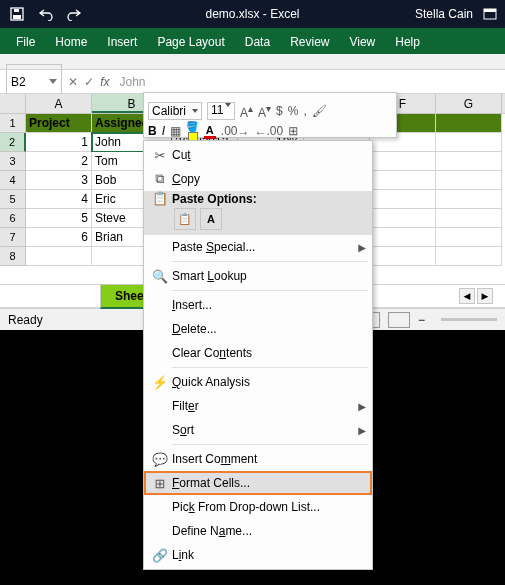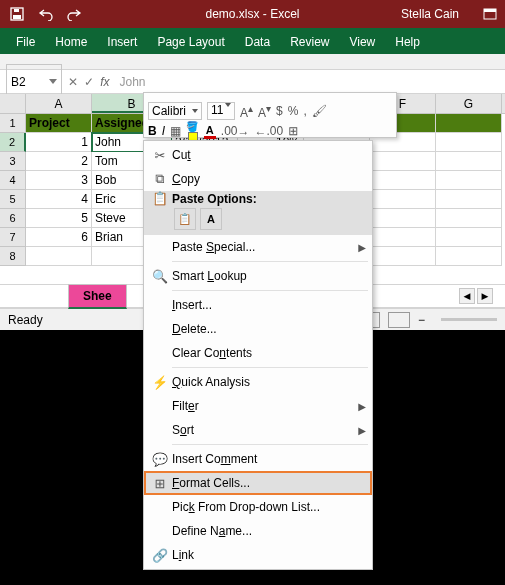--- a/index.html
+++ b/index.html
@@ -1,22 +1,22 @@
 <!DOCTYPE html>
 <html><head>
 <meta charset="utf-8">
 <style>
 * { box-sizing: border-box; margin: 0; padding: 0; font-family: "Segoe UI", Tahoma, sans-serif; }
 body { width: 505px; height: 585px; background: #000; overflow: hidden; position: relative; }
 
-.titlebar { height: 28px; background: #7f1d1d; color: #fff; display: flex; align-items: center; font-size: 12px; position: relative; }
+.titlebar { height: 28px; background: #0f172a; color: #fff; display: flex; align-items: center; font-size: 12px; position: relative; }
 .titlebar .qat { display: flex; gap: 14px; padding-left: 10px; align-items: center; }
 .titlebar .qat .ic { width: 14px; height: 14px; }
 .titlebar .title { position: absolute; left: 50%; transform: translateX(-50%); }
-.titlebar .rt { position: absolute; right: 8px; display: flex; gap: 24px; align-items: center; }
+.titlebar .rt { position: absolute; right: 8px; display: flex; gap: 10px; align-items: center; }
 
 .ribbon-tabs { height: 26px; background: #0e6635; display: flex; align-items: flex-end; padding-left: 6px; gap: 0; }
 .ribbon-tabs .tab { color: #fff; font-size: 12px; padding: 5px 10px; cursor: pointer; }
 .ribbon-strip { height: 16px; background: #f1f1f1; border-bottom: 1px solid #d4d4d4; }
 
 .formula-bar { height: 24px; background: #fff; display: flex; align-items: center; border-bottom: 1px solid #d4d4d4; }
 .name-box { width: 56px; height: 36px; border: 1px solid #c6c6c6; margin-left: 6px; display: flex; align-items: center; padding: 0 4px; font-size: 12px; }
 .name-box .dd { width: 0; height: 0; border-left: 4px solid transparent; border-right: 4px solid transparent; border-top: 5px solid #777; margin-left: auto; }
 .fb-btns { display: flex; gap: 6px; margin: 0 6px; color: #777; font-size: 12px; }
 .fb-fx { font-style: italic; color: #666; font-size: 12px; margin-right: 6px; }
@@ -32,21 +32,21 @@
 .row { display: flex; height: 19px; }
 .rh { width: 26px; text-align: center; font-size: 11px; line-height: 19px; background: #e6e6e6; border-right: 1px solid #c6c6c6; border-bottom: 1px solid #c6c6c6; }
 .rh.sel { background: #c8e2cf; border-right: 2px solid #217346; }
 .cell { width: 66px; font-size: 12px; line-height: 19px; padding: 0 3px; border-right: 1px solid #d4d4d4; border-bottom: 1px solid #d4d4d4; background: #fff; overflow: hidden; white-space: nowrap; }
 .cell.wide { width: 80px; }
 .cell.r { text-align: right; }
 .row.header .cell { font-weight: 600; background: #4d7c0f; }
 .cell.active { outline: 2px solid #217346; outline-offset: -1px; }
 
 .sheet-tab-area { height: 24px; background: #fff; display: flex; align-items: center; border-top: 1px solid #d4d4d4; border-bottom: 1px solid #d4d4d4; position: relative; }
-.sheet-tab-area .sheet { font-size: 12px; font-weight: 600; padding: 4px 14px; border: 1px solid #c6c6c6; border-bottom: 2px solid #217346; background: #ec4899; margin-left: 68px; }
+.sheet-tab-area .sheet { font-size: 12px; font-weight: 600; padding: 4px 14px; border: 1px solid #c6c6c6; border-bottom: 2px solid #217346; background: #84cc16; margin-left: 100px; }
 .scroll-arrows { position: absolute; right: 12px; display: flex; gap: 2px; }
 .scroll-arrows div { width: 16px; height: 16px; border: 1px solid #c6c6c6; background: #f1f1f1; font-size: 9px; text-align: center; line-height: 14px; }
 
 .status-bar { height: 22px; background: #f1f1f1; display: flex; align-items: center; font-size: 12px; padding: 0 8px; border-top: 1px solid #d4d4d4; }
 .status-bar .views { margin-left: auto; display: flex; gap: 8px; align-items: center; }
 .status-bar .vb { width: 22px; height: 16px; border: 1px solid #999; }
 .status-bar .zoom-line { width: 56px; height: 3px; background: #c6c6c6; margin-left: 8px; }
 
 
 .mini-tb { position: absolute; left: 143px; top: 92px; width: 254px; height: 46px; background: #fdfdfd; border: 1px solid #c6c6c6; box-shadow: 2px 2px 4px rgba(0,0,0,.2); padding: 8px 4px; font-size: 12px; }

